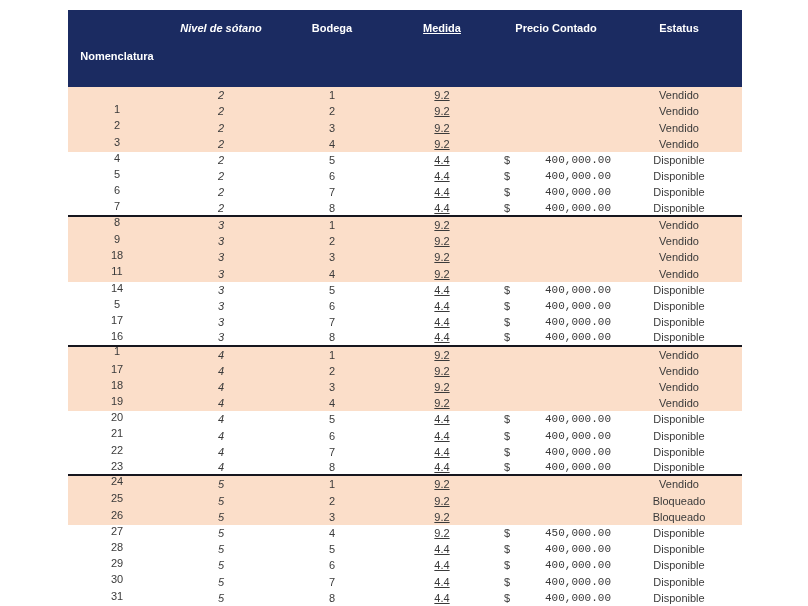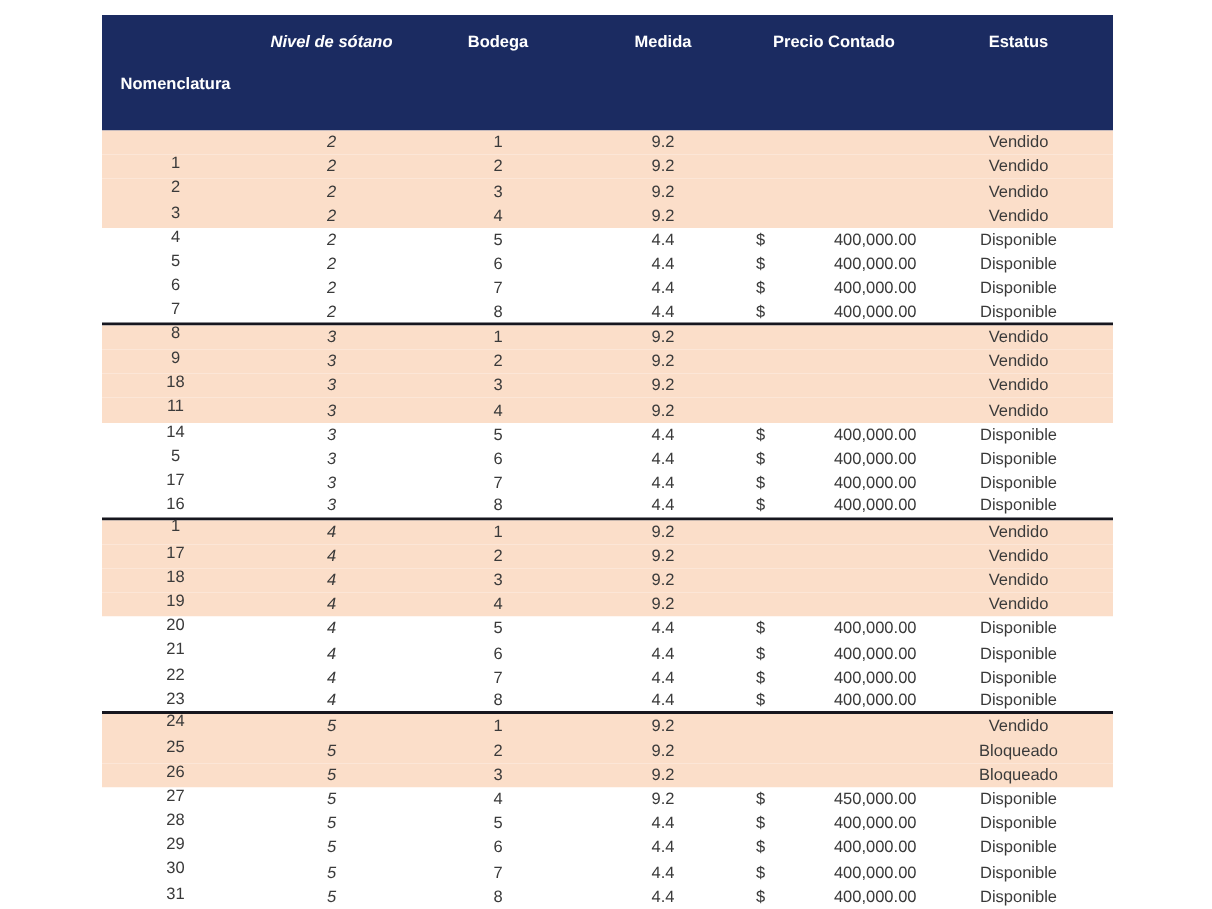--- a/index.html
+++ b/index.html
@@ -37,21 +37,21 @@
     display: flex;
     font-weight: bold;
     font-size: 11px;
   }
 
   
   .c  { flex: none; text-align: center; white-space: nowrap; overflow: hidden; }
   .c1 { width: 98px; margin-top: 28px; }
   .c2 { width: 110px; font-style: italic; }
   .c3 { width: 112px; }
-  .c4 { width: 108px; }
+  .c4 { width: 108px; text-decoration: underline; }
   .c5 { width: 120px; }
   .c6 { width: 126px; }
 
   
   .tbody { width: 100%; }
   .row {
     display: flex;
     align-items: center;
     height: 16.22px;
     font-size: 11px;
@@ -60,21 +60,21 @@
   }
   .row.hl { background: var(--hl-bg, #fbdec9); }
   .row.sep { border-bottom: 2px solid var(--separator, #16161e); }
 
   .c5.price {
     display: flex;
     justify-content: space-between;
     padding: 0 5px 0 8px;
     text-align: left;
   }
-  .c5.price .amt { text-align: left; }
+  .c5.price .amt { text-align: left; font-family: Liberation Mono, monospace; }
 </style>
 </head>
 <body>
 
 <div class="page">
   <div class="table">
     <div class="thead">
       <div class="cols" id="cols">
           <div class="c c1">Nomenclatura</div>
           <div class="c c2">Nivel de sótano</div>

